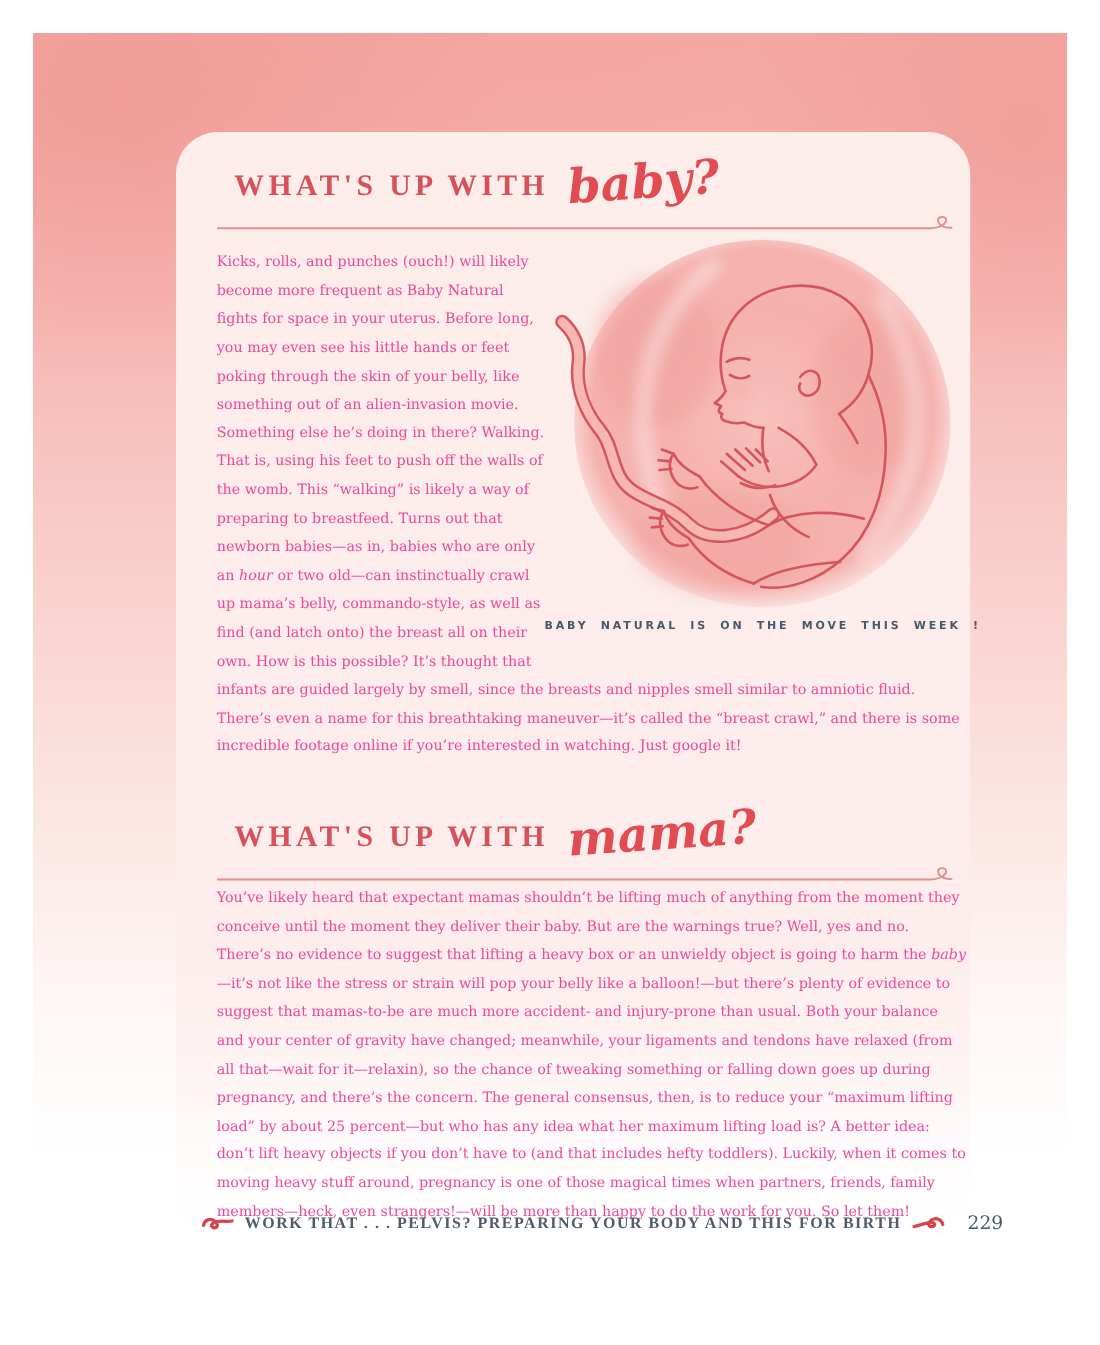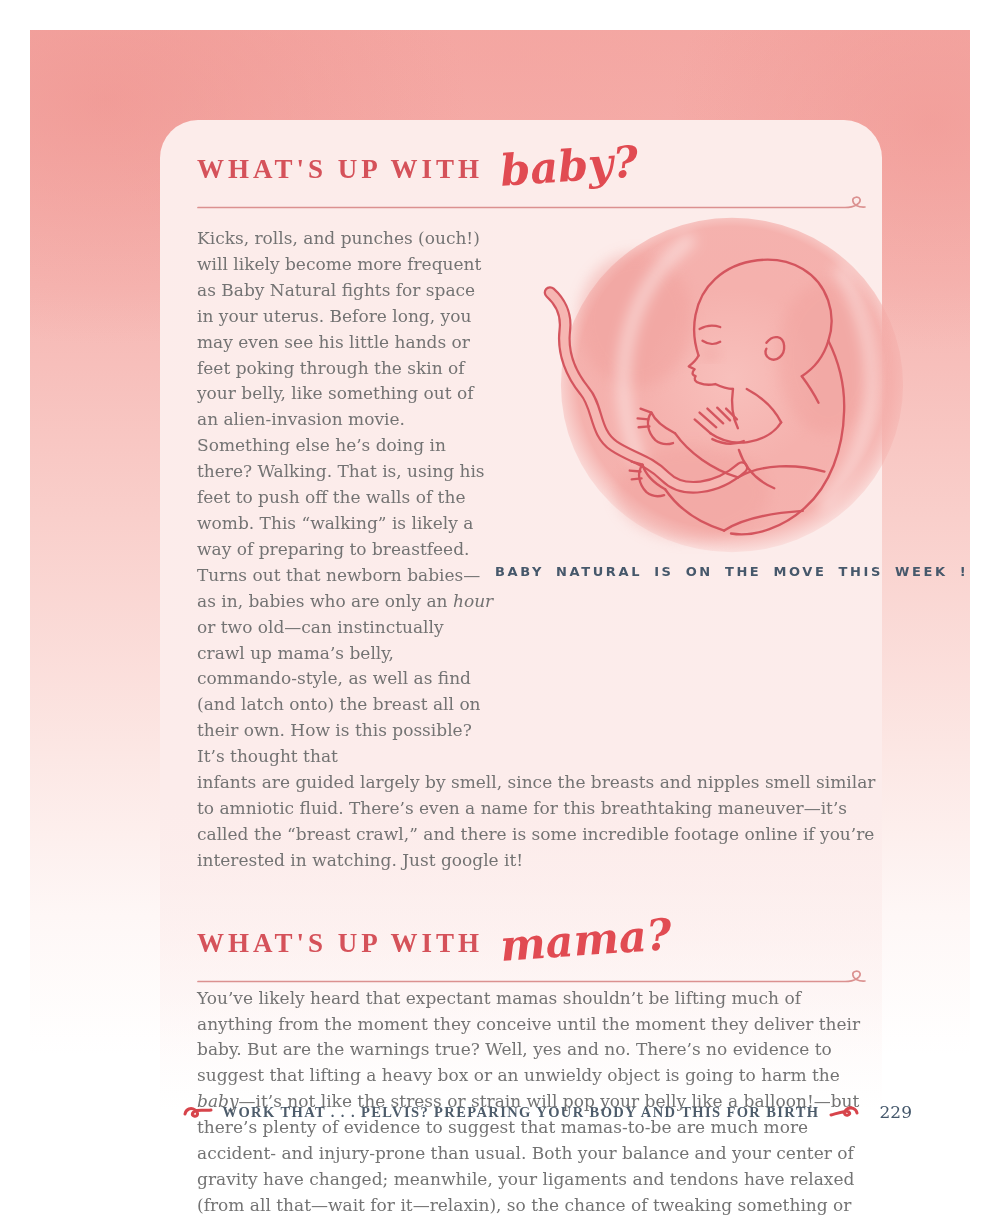--- a/index.html
+++ b/index.html
@@ -27,44 +27,45 @@
     background:linear-gradient(180deg,#fcecea 0%, #fceceb 68%, rgba(252,236,234,0) 100%);
   }
 
   .content{position:absolute;left:197px;top:142px;width:682px;}
 
   .heading{white-space:nowrap;height:50px;}
   .heading .prefix{
     font-family:"Liberation Serif", serif;
     font-weight:700;font-size:27px;letter-spacing:4px;color:#d5525a;
     vertical-align:baseline;
+    margin-left:16px;
   }
   .heading .script{
     display:inline-block;
     font-family:"DejaVu Serif", serif;font-style:italic;font-weight:700;
     font-size:43px;color:#e14b52;margin-left:12px;
     transform:rotate(-4deg);line-height:1;position:relative;top:3px;
   }
   .rule{display:block;margin-top:4px;}
 
   .baby-row{display:flex;margin-top:14px;}
   .baby-col{width:298px;flex:0 0 298px;}
   .illu-col{flex:1;display:flex;flex-direction:column;align-items:center;margin-top:-16px;}
 
   p.body, div.body{
-    margin:0;color:#737373;font-size:17px;line-height:25.9px;
+    margin:0;color:#ec4899;font-size:13px;line-height:25.9px;
     font-family:"DejaVu Serif", serif;
     text-align:left;
   }
   .it{font-style:italic;}
 
   .caption{
     margin-top:2px;
     font-family:"DejaVu Sans", sans-serif;
-    font-size:13px;letter-spacing:2.6px;word-spacing:5px;
+    font-size:10px;letter-spacing:2.6px;word-spacing:5px;
     color:#46586b;font-weight:700;white-space:nowrap;
   }
 
   .continued{margin-top:10px;}
   .section-gap{margin-top:42px;}
   .para-top{margin-top:16px;}
 
   .footer{
     position:absolute;left:160px;top:1104px;width:722px;
     display:flex;align-items:center;justify-content:center;gap:10px;

